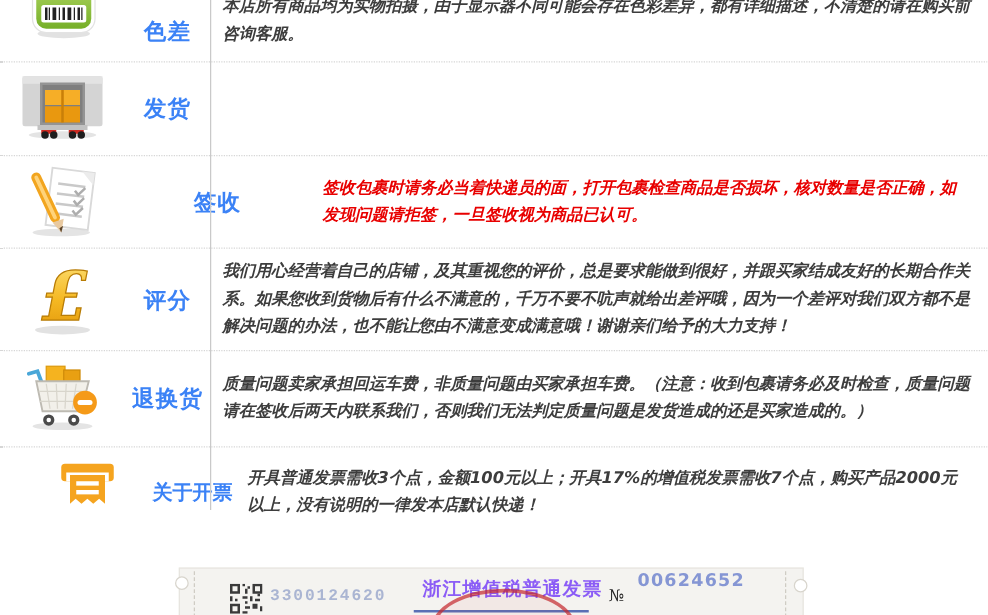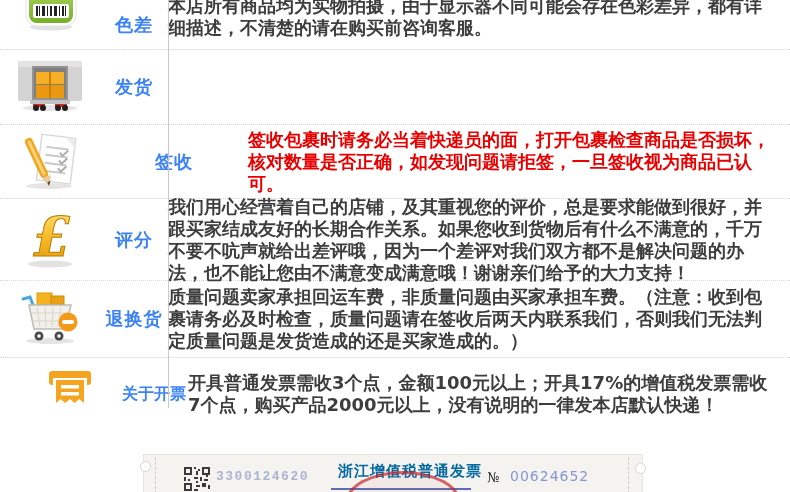--- a/index.html
+++ b/index.html
@@ -17,22 +17,22 @@
   .r4 { height:81px; }
   .r5 { height:76px; }
   .r6 { height:72px; }
   .icon-cell { width:100px; flex:0 0 100px; display:flex; align-items:center; justify-content:center; position:relative; }
   .label-cell {
     width:68px; flex:0 0 68px; display:flex; align-items:center; justify-content:center;
     color:#3b82f6; font-weight:bold; font-size:18px; letter-spacing:1px; white-space:nowrap;
   }
   .label-cell.small { font-size:16px; letter-spacing:0; }
   .text-cell {
-    flex:1; padding:0 14px 0 0; display:flex; align-items:center;
-    color:#3d3d3d; font-size:18px; font-weight:bold; line-height:22px;
+    flex:1; padding:0 14px 0 10px; display:flex; align-items:center;
+    color:#3d3d3d; font-size:13px; font-weight:bold; line-height:22px;font-style:italic;
   }
   .text-cell .inner { width:100%; }
   .red { color:#e80000; }
   .r1 .text-cell { align-items:flex-start; }
   .r1 .inner { margin-top:-5px; }
   .vdivider { position:absolute; left:168px; top:0; height:408px; width:0; border-left:1px solid #c9c9c9; }
   .cut-icon { position:absolute; top:-26px; left:24px; }
 
   
   .invoice {
@@ -44,32 +44,32 @@
   .perf.right { right:13px; }
   .notch { position:absolute; width:9px; height:9px; border:1px solid #d8d5cd; border-radius:50%; background:#fff; }
   .inv-qr { position:absolute; left:40px; top:12px; }
   .inv-code {
     position:absolute; left:72px; top:14px; font-size:13px; font-weight:bold; letter-spacing:1.5px;
     color:rgba(110,130,185,0.55); filter:blur(0.5px);font-family:Liberation Mono, monospace;
   }
   .inv-title {
     position:absolute; left:194px; top:7px; width:180px; text-align:left; white-space:nowrap;
     font-family:"DejaVu Serif","Liberation Serif",serif;
-    font-size:15px; font-weight:bold; letter-spacing:1px; color:#0369a1;
+    font-size:15px; font-weight:bold; letter-spacing:1px; color:#8b5cf6;
   }
   .inv-underline { position:absolute; left:187px; width:140px; height:0; border-top:2px solid #5a6fb5; }
   .inv-underline.u1 { top:33px; }
   .inv-stamp {
     position:absolute; left:201px; top:16px; width:110px; height:58px;
     border:3px solid rgba(197,40,45,0.7); border-radius:50%;
     background:rgba(220,60,60,0.06);
   }
   .inv-no-label { position:absolute; left:343px; top:15px; font-size:13px; color:#222; font-family:"DejaVu Serif","Liberation Serif",serif; }
   .inv-no-value {
-    position:absolute; left:366px; top:13px; font-size:14px; font-weight:normal; letter-spacing:1px;
+    position:absolute; left:366px; top:2px; font-size:14px; font-weight:bold; letter-spacing:1px;
     color:rgba(85,110,200,0.7); filter:blur(0.5px);
   }
 </style>
 </head>
 <body>
 
 <div class="rows">
 
   <div class="row r1">
     <div class="icon-cell">

